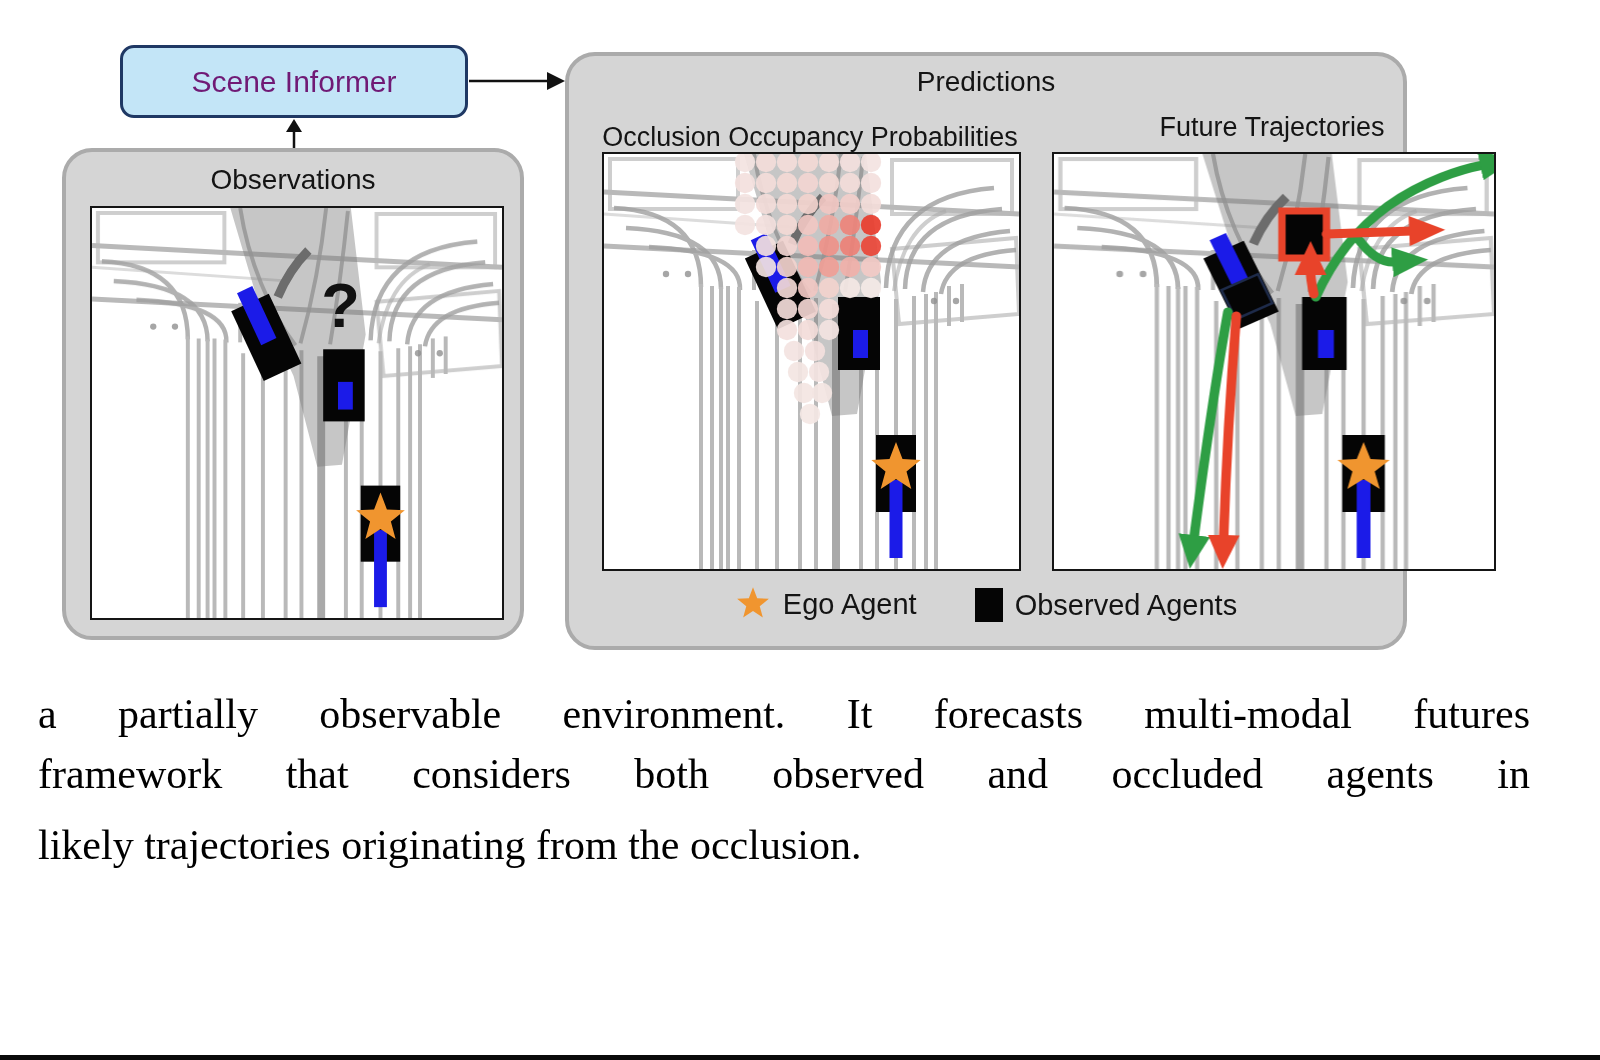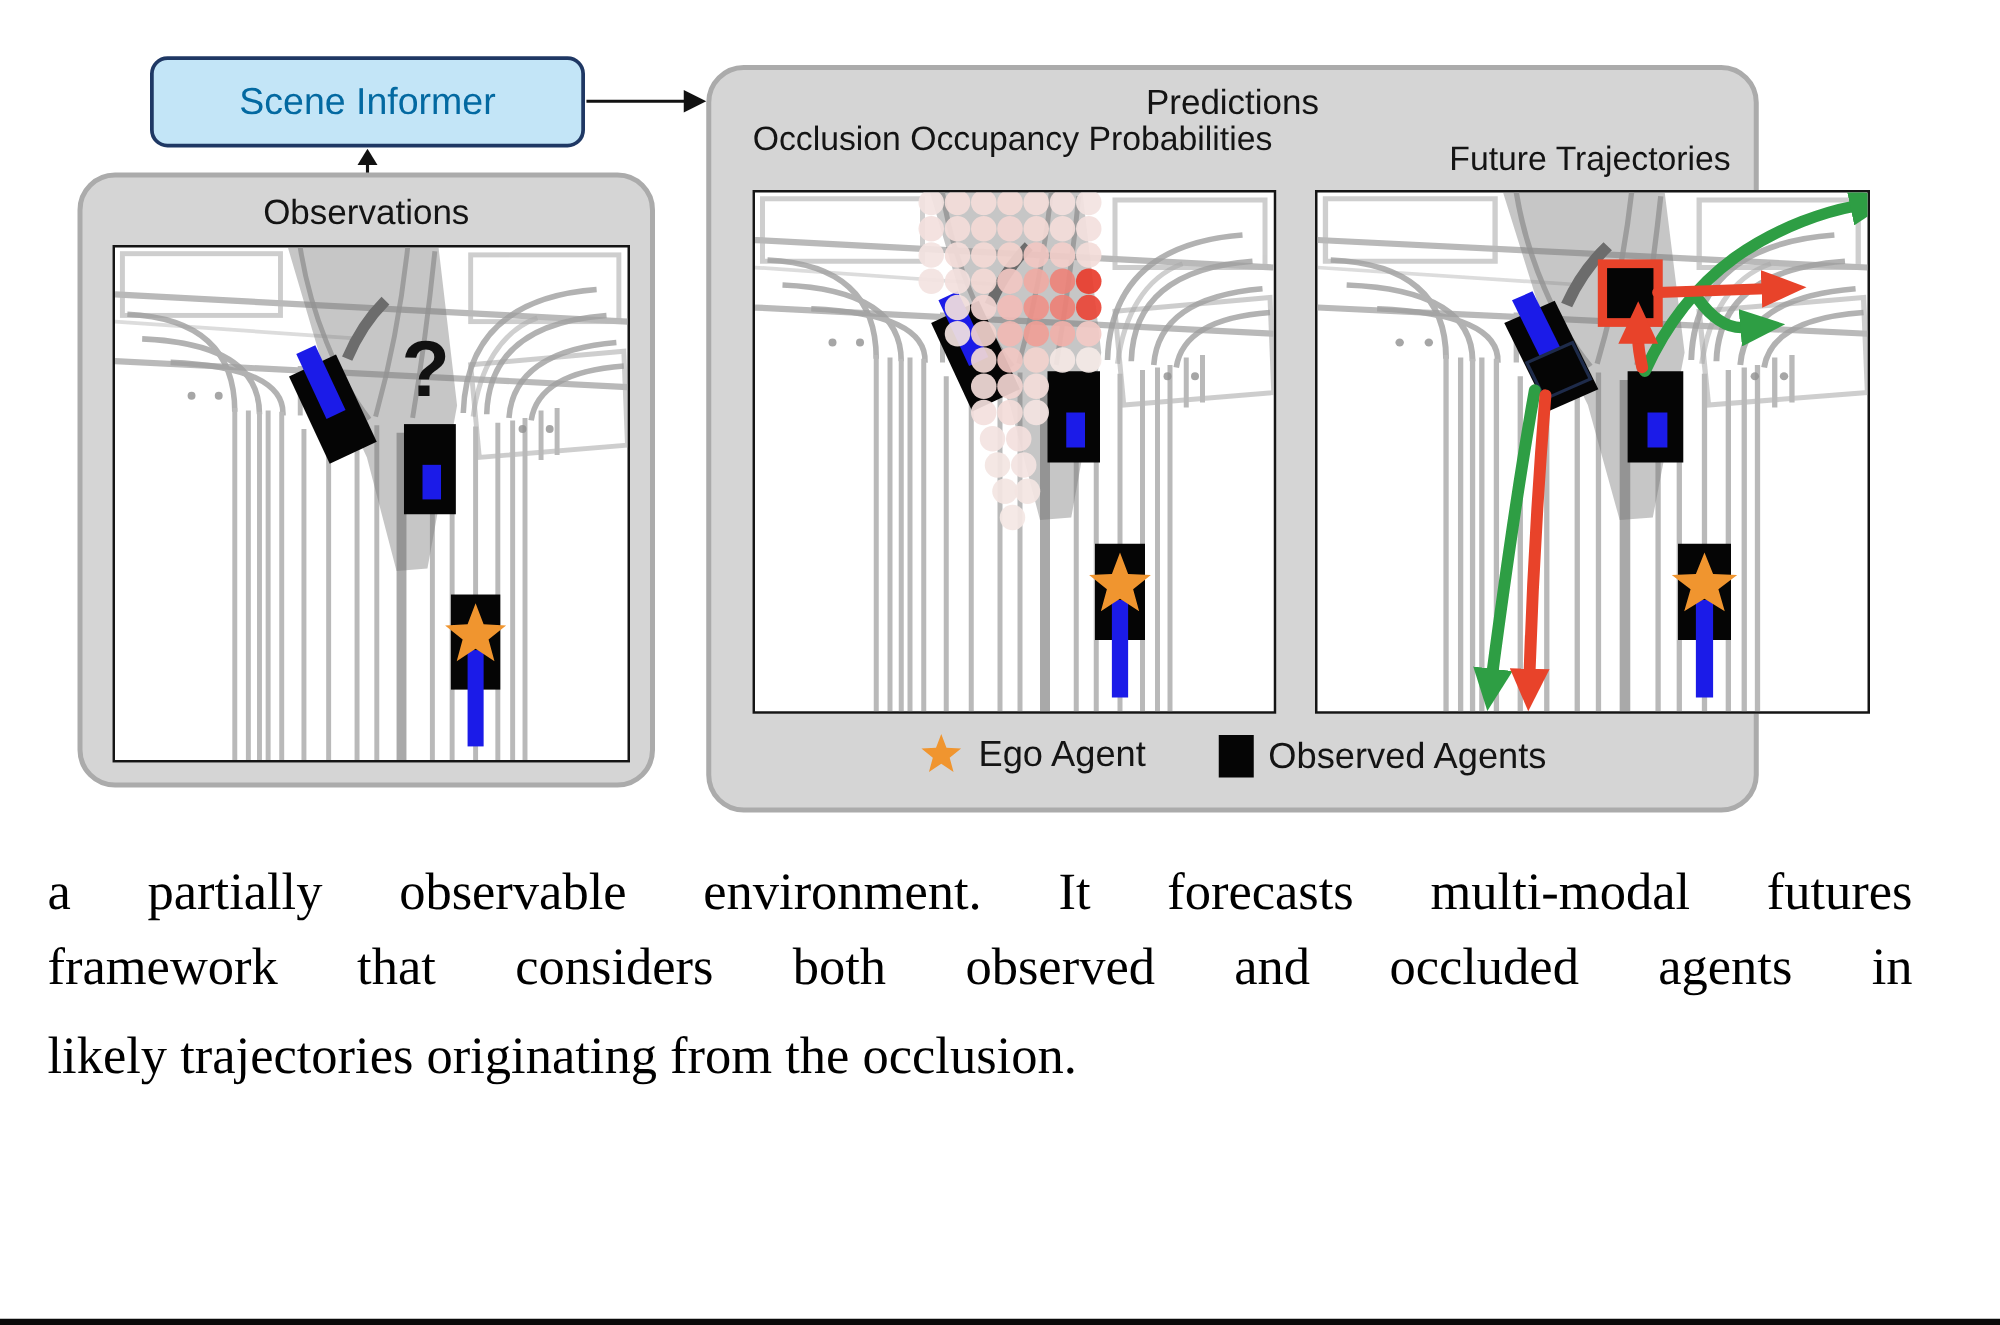--- a/index.html
+++ b/index.html
@@ -3,27 +3,27 @@
 <meta charset="utf-8">
 <style>
   html,body{margin:0;padding:0;background:#fff;}
   #page{position:relative;width:1600px;height:1060px;background:#ffffff;overflow:hidden;
         font-family:"Liberation Sans",sans-serif;color:#111;}
 
   
   .model-box{position:absolute;left:120px;top:45px;width:348px;height:73px;
     background:#C3E5F7;border:3px solid #1F3864;border-radius:14px;
     display:flex;align-items:center;justify-content:center;
-    font-size:30px;color:#0369a1;box-sizing:border-box;}
+    font-size:30px;color:#701a75;box-sizing:border-box;}
 
   .conn{position:absolute;}
 
   
   .panel{position:absolute;background:#D5D5D5;border:4px solid #ABABAB;border-radius:30px;box-sizing:border-box;}
-  #observations-panel{left:62px;top:138px;width:462px;height:492px;}
+  #observations-panel{left:62px;top:148px;width:462px;height:492px;}
   #predictions-panel{left:565px;top:52px;width:842px;height:598px;}
 
   .panel-title{position:absolute;left:0;width:100%;text-align:center;font-size:28px;color:#141414;}
   .sub-title{position:absolute;text-align:center;font-size:27px;color:#141414;}
 
   
   .scene{position:absolute;background:#ffffff;border:2px solid #151515;}
   #obs-scene{left:24px;top:54px;width:410px;height:410px;}
   #occ-scene{left:33px;top:96px;width:415px;height:415px;}
   #traj-scene{left:483px;top:96px;width:440px;height:415px;}
@@ -156,21 +156,21 @@
       <use href="#basemap"></use>
       <use href="#veh-rotated"></use>
       <use href="#veh-middle"></use>
       <use href="#veh-ego"></use>
       <text x="232" y="120" font-size="64" font-weight="600" fill="#111" font-family="Liberation Sans, sans-serif">?</text>
     </svg>
   </div>
 
   <div class="panel" id="predictions-panel">
     <div class="panel-title" style="top:10px">Predictions</div>
-    <div class="sub-title" style="left:8px;top:40px;width:466px">Occlusion Occupancy Probabilities</div>
+    <div class="sub-title" style="left:8px;top:66px;width:466px">Occlusion Occupancy Probabilities</div>
     <div class="sub-title" style="left:483px;top:56px;width:440px">Future Trajectories</div>
 
     <svg class="scene" id="occ-scene" viewBox="0 0 415 415" preserveAspectRatio="none">
       <use href="#basemap"></use>
       <use href="#veh-rotated"></use>
       <use href="#veh-middle"></use>
       <use href="#veh-ego"></use>
       <g>
           <circle cx="141" cy="8" r="10.2" fill="rgb(243,227,225)" fill-opacity="0.92"></circle>
           <circle cx="162" cy="8" r="10.2" fill="rgb(243,220,217)" fill-opacity="0.92"></circle>

